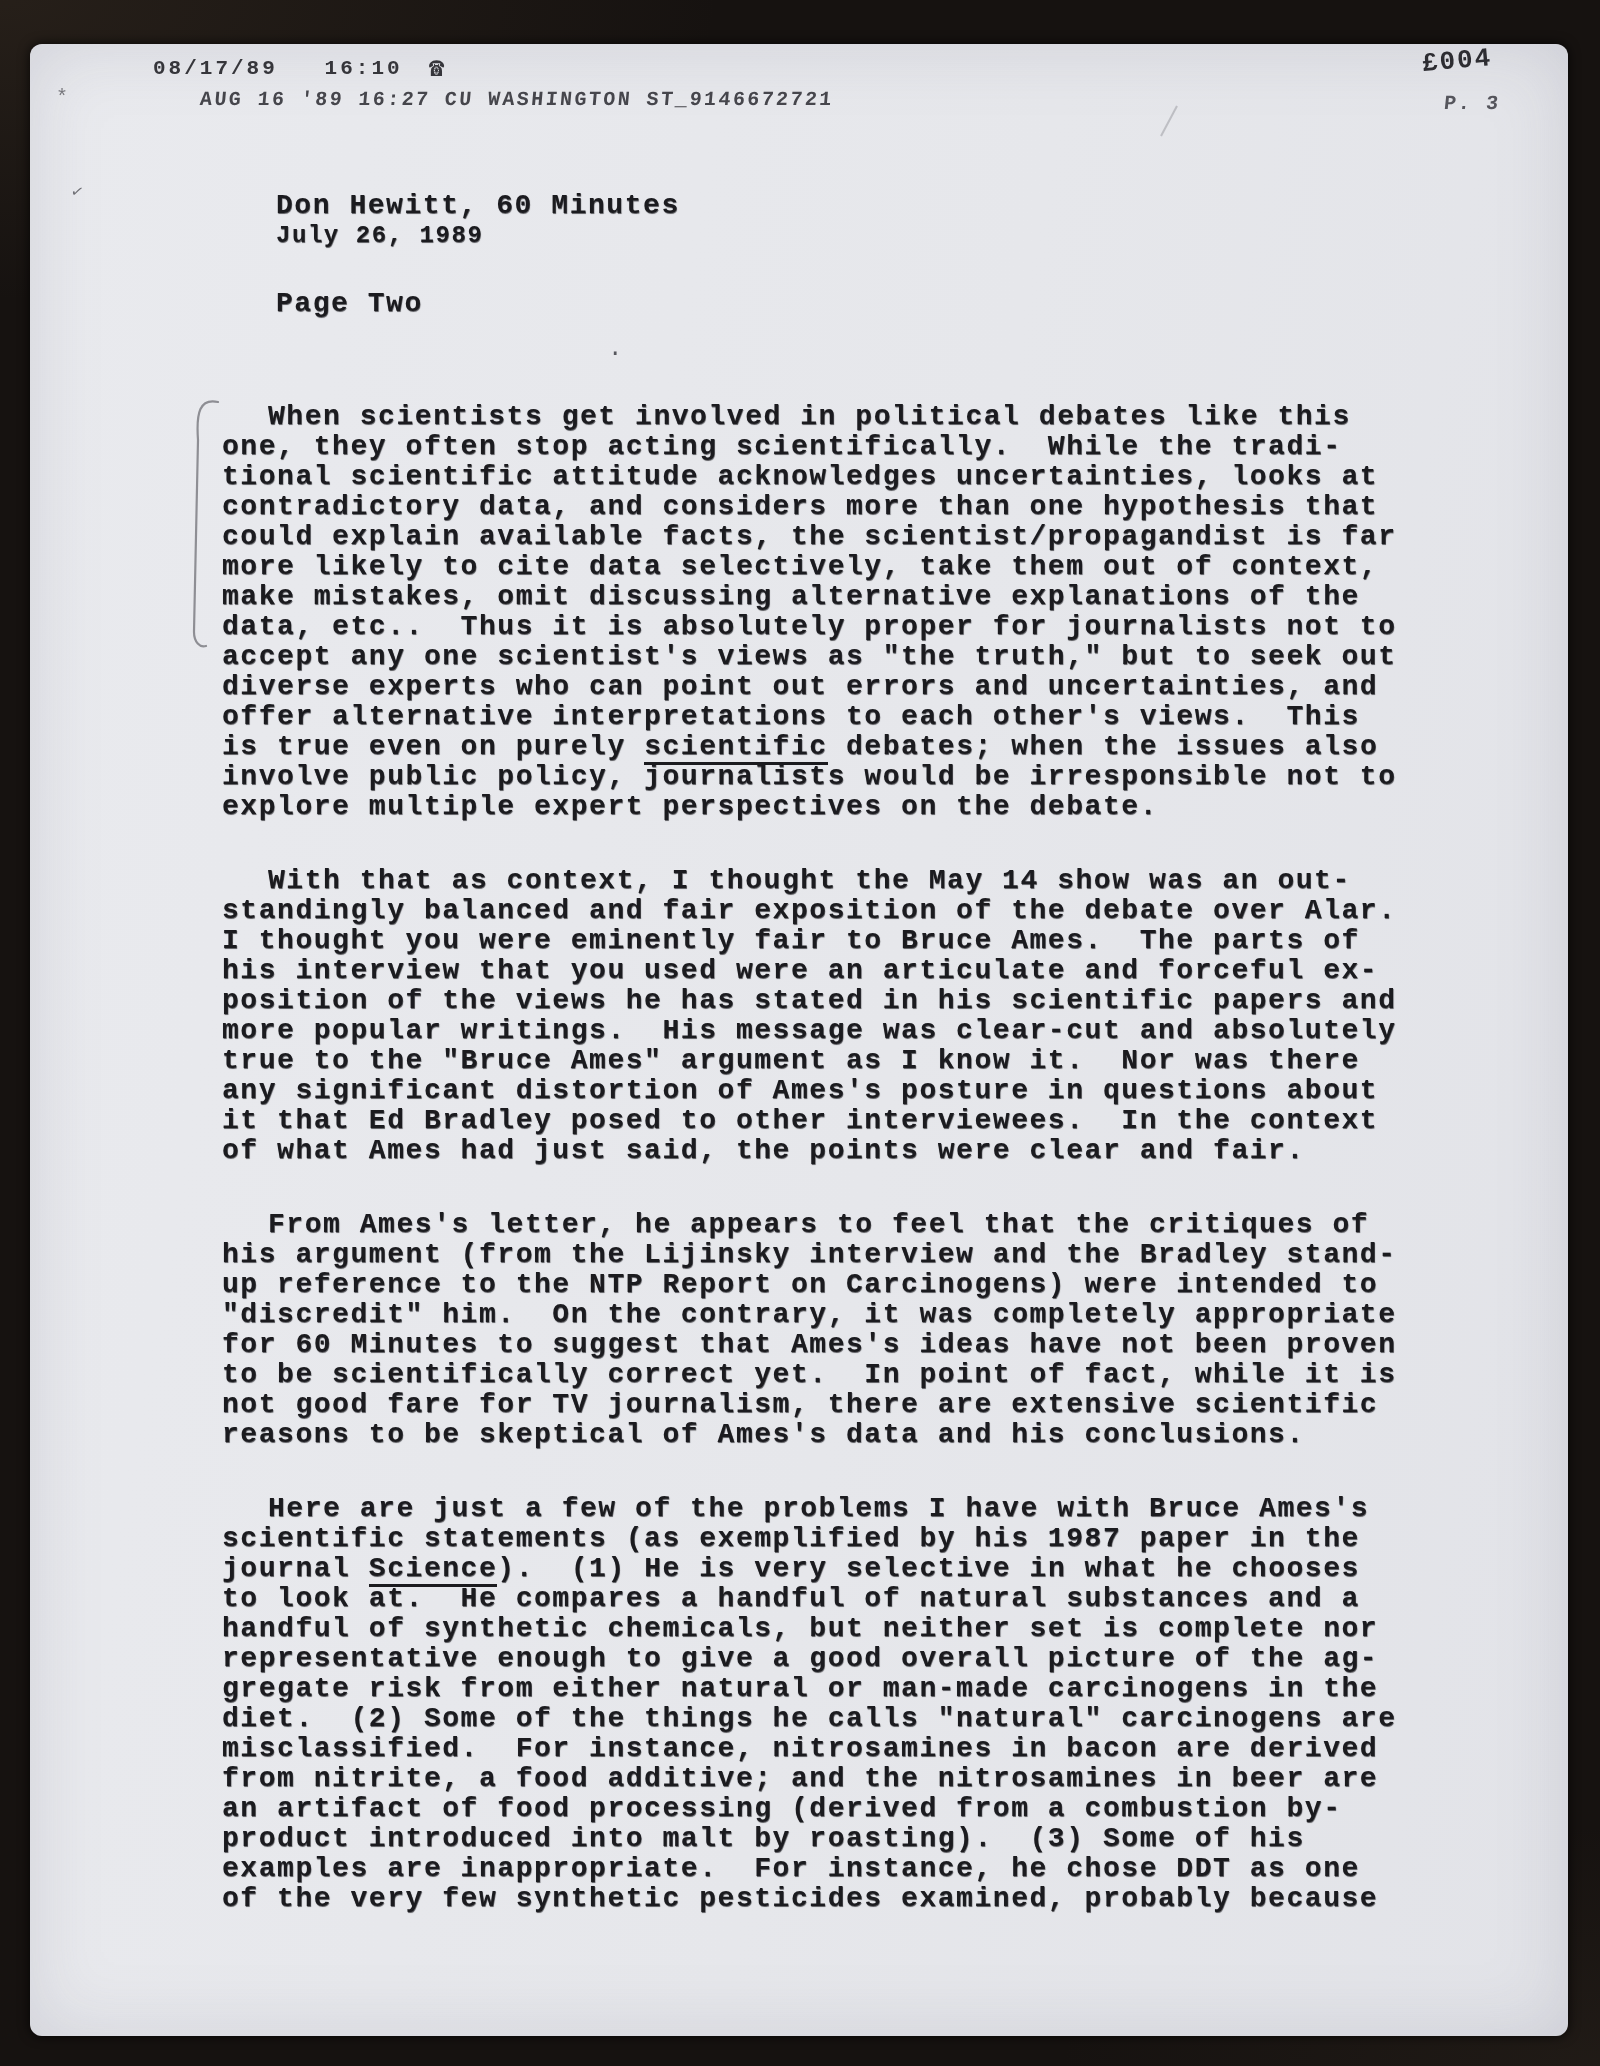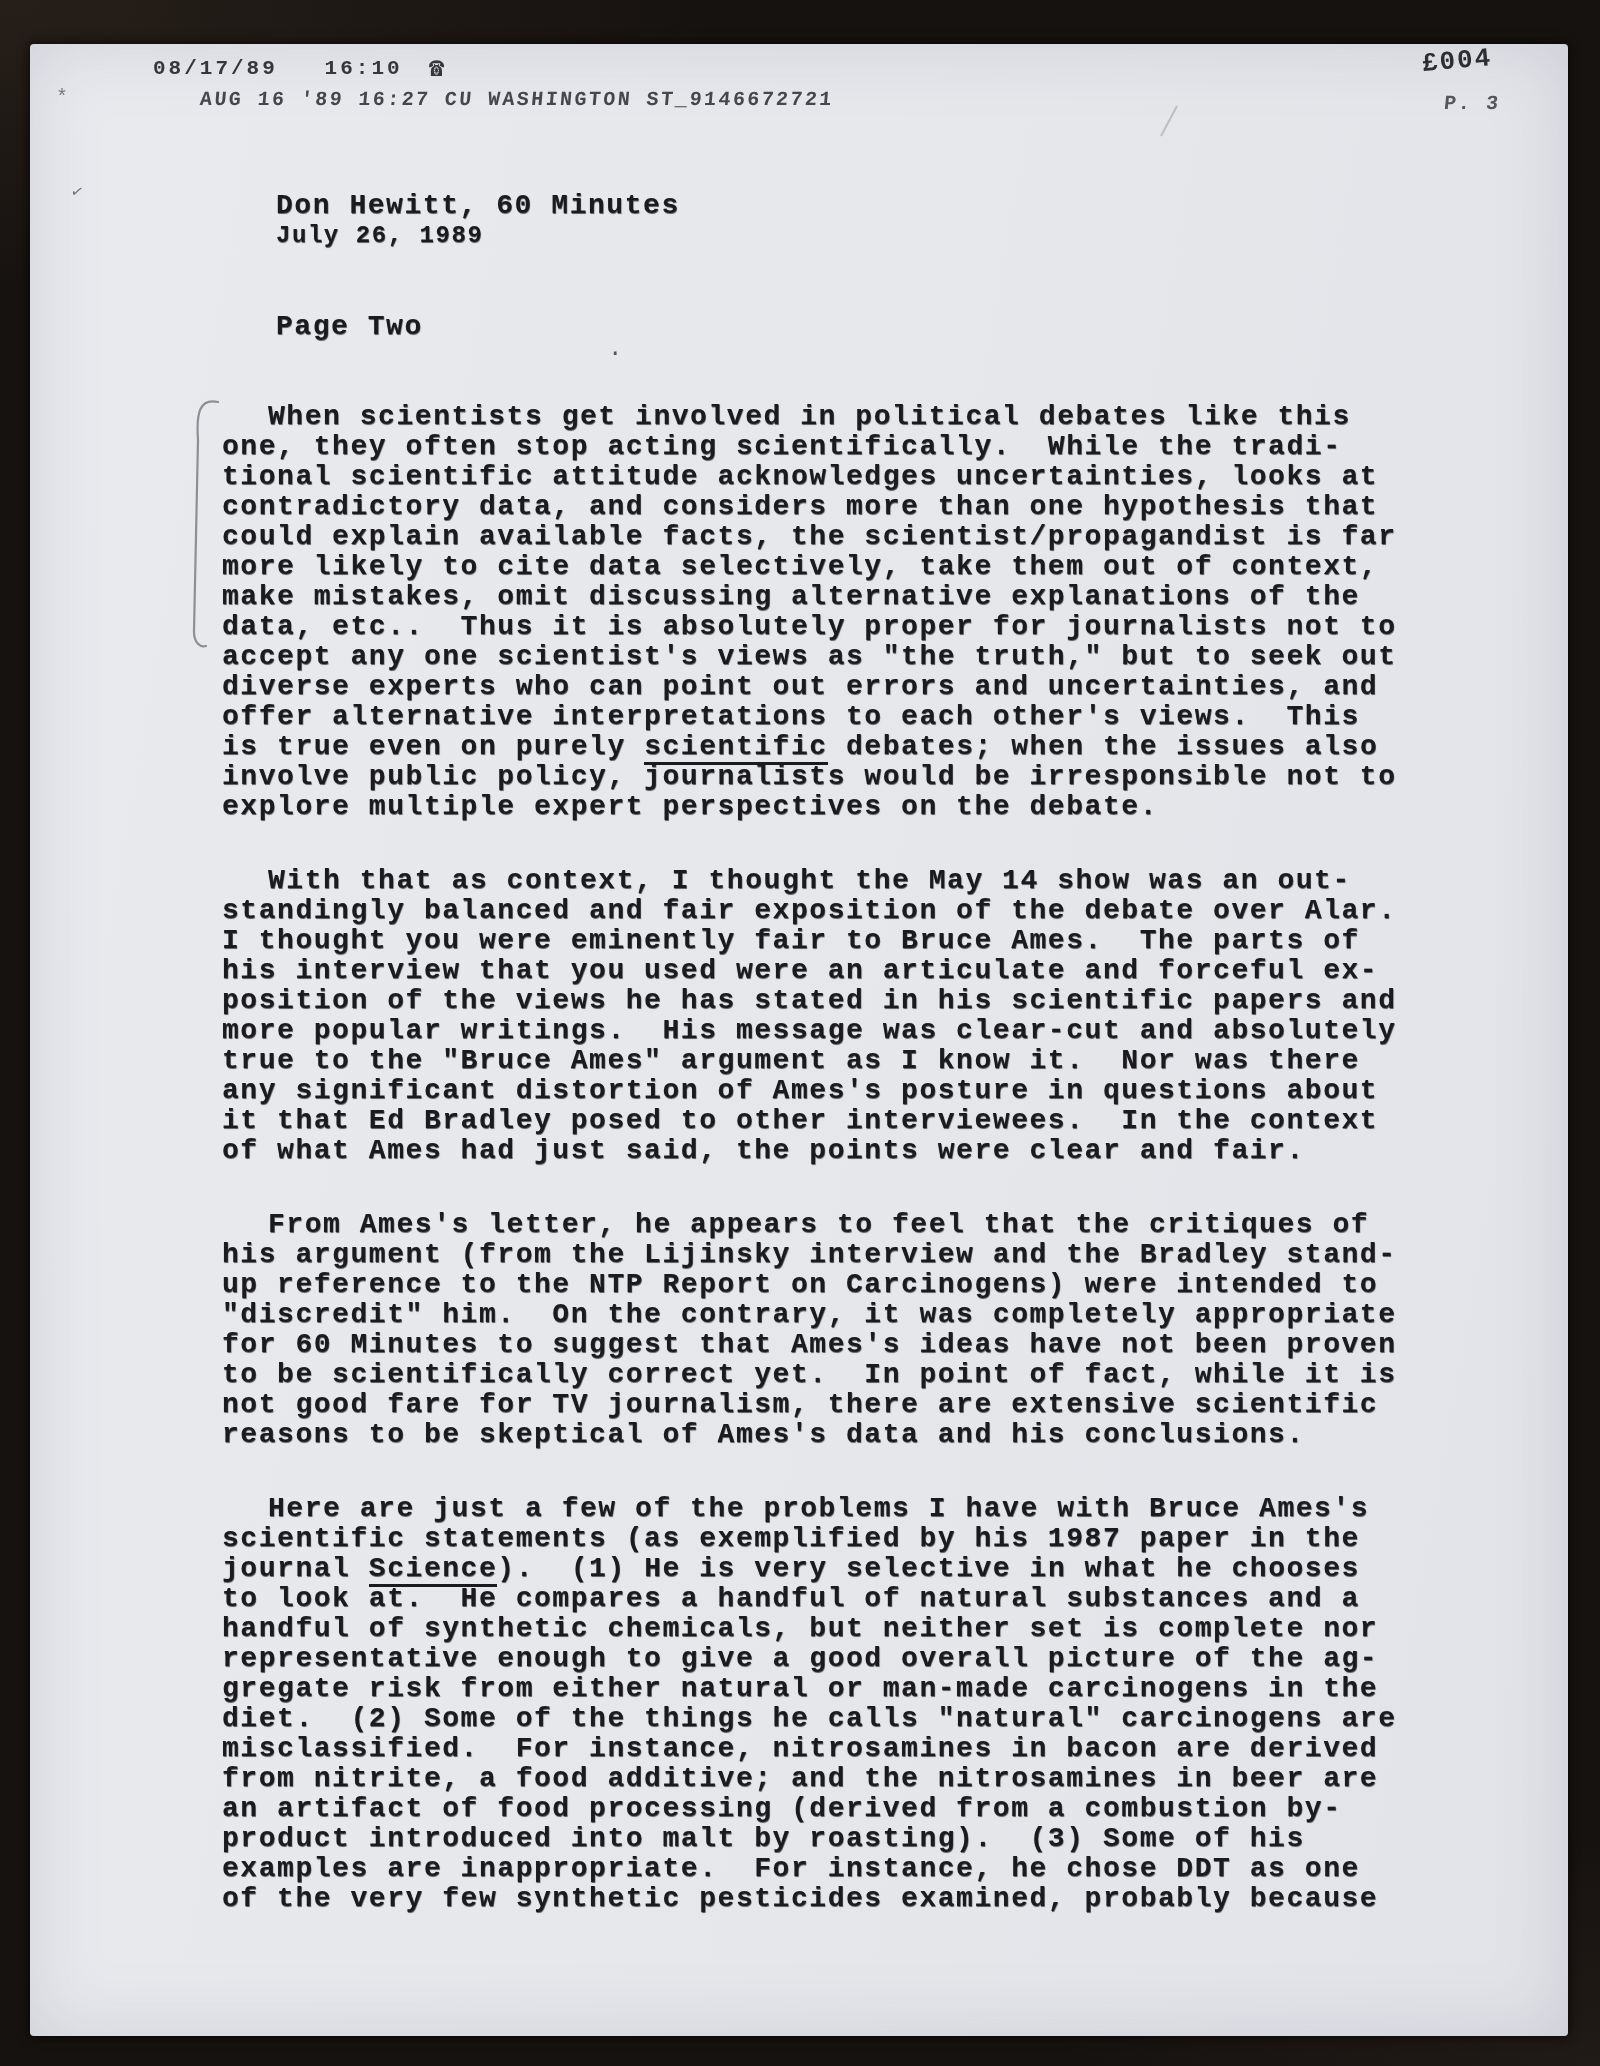--- a/index.html
+++ b/index.html
@@ -10,39 +10,39 @@
     overflow:hidden;
     background:
       radial-gradient(1200px 500px at 0% 0%, rgba(96,78,58,0.22), rgba(0,0,0,0) 60%),
       radial-gradient(900px 400px at 100% 100%, rgba(80,66,50,0.18), rgba(0,0,0,0) 60%),
       #161210;
     font-family:"Liberation Mono","DejaVu Sans Mono",monospace;
   }
   .paper{
     position:absolute;left:30px;top:44px;width:1538px;height:1992px;
     background:linear-gradient(100deg,#e9eaee 0%,#e6e7eb 55%,#e2e3e8 100%);
-    border-radius:4px;
+    border-radius:12px;
     box-shadow:inset 0 0 70px rgba(125,125,140,0.22), 0 0 12px rgba(0,0,0,0.8);
   }
   
   .fax1{position:absolute;left:123px;top:8px;color:#36363b;font-size:21px;
         letter-spacing:3px;white-space:pre;font-weight:600;}
   .fax1 .phone{font-size:26px;letter-spacing:0;margin-left:26px;vertical-align:-2px;}
   .fax-counter{position:absolute;left:1392px;top:2px;color:#2d2d32;font-size:26px;
         font-weight:700;letter-spacing:2px;transform:rotate(-5deg);white-space:pre;}
   .fax2{position:absolute;left:170px;top:44px;color:#46464c;font-size:20px;
         letter-spacing:2.4px;white-space:pre;transform:skewX(-5deg);font-weight:600;}
   .fax-pnum{position:absolute;left:1414px;top:48px;color:#55555c;font-size:20px;
         letter-spacing:2px;transform:skewX(-6deg);white-space:pre;font-weight:600;}
   
   .tw{color:#1b1b1f;font-weight:700;white-space:pre;
       text-shadow:0.5px 0.5px 0.7px rgba(20,20,24,0.65);}
   .recipient{position:absolute;left:246px;top:146px;font-size:28px;letter-spacing:1.55px;}
   .dateline{position:absolute;left:246px;top:178px;font-size:24px;letter-spacing:1.55px;}
-  .pagelabel{position:absolute;left:246px;top:244px;font-size:28px;letter-spacing:1.55px;margin-top:23px;}
+  .pagelabel{position:absolute;left:246px;top:244px;font-size:28px;letter-spacing:1.55px;}
   .body{position:absolute;left:192px;top:358px;width:1310px;font-size:28px;
         letter-spacing:1.55px;line-height:30px;}
   .para{margin:0 0 44px 0;}
   .para:last-child{margin-bottom:0;}
   .line{white-space:pre;}
   .line.first{text-indent:46px;}
   .und{border-bottom:3px solid currentColor;text-align:right;}
   
   .bracket{position:absolute;left:158px;top:352px;opacity:0.55;}
   .mark-check{position:absolute;left:42px;top:136px;color:#3c3c42;font-size:18px;

